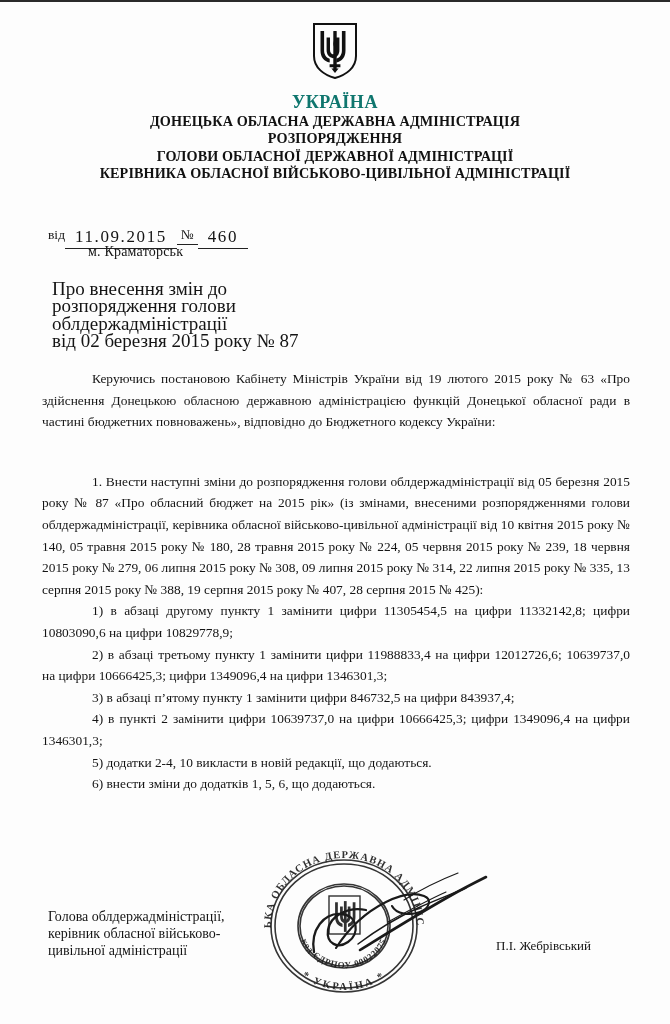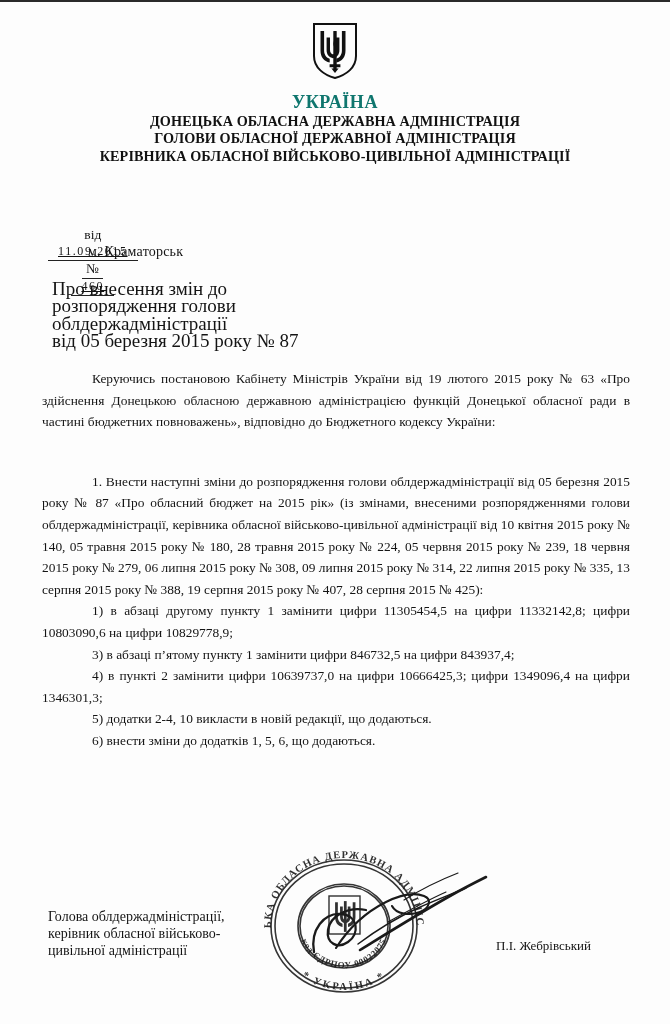--- a/index.html
+++ b/index.html
@@ -61,31 +61,29 @@
     color: #111;
     white-space: nowrap;
   }
 
   
   .date-row {
     position: absolute;
     top: 227px;
     left: 48px;
     display: flex;
-    align-items: center;
+    align-items: flex-start;
     font-size: 13.5px;
-    flex-direction: column;
   }
   .date-row .lbl { padding-bottom: 1px; }
   .date-value, .num-value {
     border-bottom: 1px solid #222;
     padding: 0 10px 1px 10px;
-    font-size: 12px;
+    font-size: 17px;
     letter-spacing: 1.6px;
-    text-decoration: underline;
   }
   .num-sign {
     border-bottom: 1px solid #222;
     padding: 0 4px 1px 4px;
     font-size: 13.5px;
   }
   .city {
     position: absolute;
     top: 244px;
     left: 88px;
@@ -172,43 +170,45 @@
           <path d="M17.6 42.2 h10.8 v3.1 h-10.8Z"></path>
           <path d="M19.4 46.6 h7.2 l-3.6 4.4Z"></path>
         </g>
       </svg>
     </span>
     <div class="country-name">УКРАЇНА</div>
   </div>
 
   <div class="doc-header">
     <div class="hline">ДОНЕЦЬКА ОБЛАСНА ДЕРЖАВНА АДМІНІСТРАЦІЯ</div>
-    <div class="hline">ГОЛОВИ ОБЛАСНОЇ ДЕРЖАВНОЇ АДМІНІСТРАЦІЯ</div>
+    <div class="hline">РОЗПОРЯДЖЕННЯ</div>
+    <div class="hline">ГОЛОВИ ОБЛАСНОЇ ДЕРЖАВНОЇ АДМІНІСТРАЦІЇ</div>
     <div class="hline">КЕРІВНИКА ОБЛАСНОЇ ВІЙСЬКОВО-ЦИВІЛЬНОЇ АДМІНІСТРАЦІЇ</div>
   </div>
 
   <div class="date-row">
     <span class="lbl">від</span>
     <span class="date-value">11.09.2015</span>
     <span class="num-sign">№</span>
     <span class="num-value">460</span>
   </div>
   <div class="city">м. Краматорськ</div>
 
   <div class="subject">
     <div>Про внесення змін до</div>
     <div>розпорядження голови</div>
     <div>облдержадміністрації</div>
-    <div>від 05 березня 2015 року № 87</div>
+    <div>від 02 березня 2015 року № 87</div>
   </div>
 
   <div class="body">
     <p>Керуючись постановою Кабінету Міністрів України від 19 лютого 2015 року № 63 «Про здійснення Донецькою обласною державною адміністрацією функцій Донецької обласної ради в частині бюджетних повноважень», відповідно до Бюджетного кодексу України:</p>
     <p class="gap-before">1. Внести наступні зміни до розпорядження голови облдержадміністрації від 05 березня 2015 року № 87 «Про обласний бюджет на 2015 рік» (із змінами, внесеними розпорядженнями голови облдержадміністрації, керівника обласної військово-цивільної адміністрації від 10 квітня 2015 року № 140, 05 травня 2015 року № 180, 28 травня 2015 року № 224, 05 червня 2015 року № 239, 18 червня 2015 року № 279, 06 липня 2015 року № 308, 09 липня 2015 року № 314, 22 липня 2015 року № 335, 13 серпня 2015 року № 388, 19 серпня 2015 року № 407, 28 серпня 2015 № 425):</p>
     <p>1) в абзаці другому пункту 1 замінити цифри 11305454,5 на цифри 11332142,8; цифри 10803090,6 на цифри 10829778,9;</p>
+    <p>2) в абзаці третьому пункту 1 замінити цифри 11988833,4 на цифри 12012726,6; 10639737,0 на цифри 10666425,3; цифри 1349096,4 на цифри 1346301,3;</p>
     <p>3) в абзаці п’ятому пункту 1 замінити цифри 846732,5 на цифри 843937,4;</p>
     <p>4) в пункті 2 замінити цифри 10639737,0 на цифри 10666425,3; цифри 1349096,4 на цифри 1346301,3;</p>
     <p>5) додатки 2-4, 10 викласти в новій редакції, що додаються.</p>
     <p>6) внести зміни до додатків 1, 5, 6, що додаються.</p>
   </div>
 
   <div class="stamp">
     <svg width="176" height="148" viewBox="0 0 176 148" aria-hidden="true">
       <defs>
         <path id="arcTop" d="M 15 80 A 73 68 0 0 1 161 80"></path>

